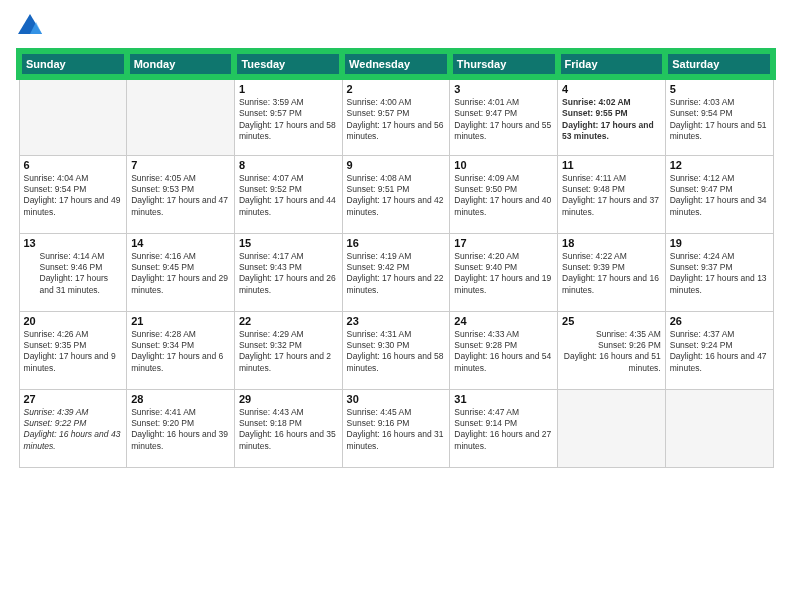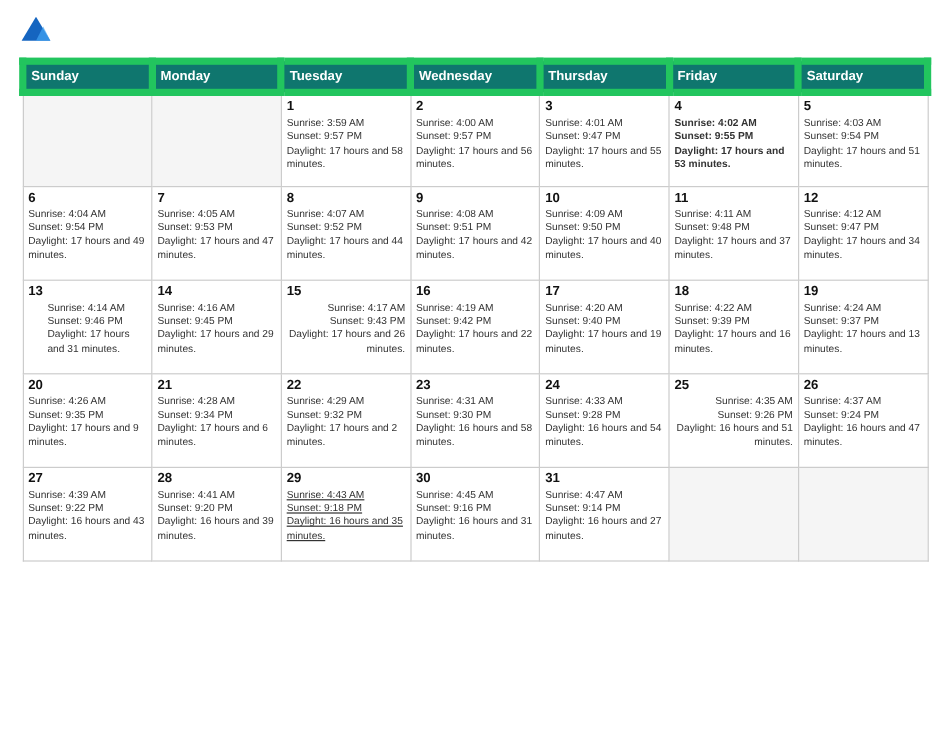--- a/index.html
+++ b/index.html
@@ -209,21 +209,21 @@
 Daylight: 17 hours and 31 minutes.</div>
           </td>
           <td>
             <div class="day-number">14</div>
             <div class="day-info" style="white-space: pre-line;">Sunrise: 4:16 AM
 Sunset: 9:45 PM
 Daylight: 17 hours and 29 minutes.</div>
           </td>
           <td>
             <div class="day-number">15</div>
-            <div class="day-info" style="white-space: pre-line; text-align: right;">Sunrise: 4:17 AM
+            <div class="day-info" style="white-space: pre-line;">Sunrise: 4:17 AM
 Sunset: 9:43 PM
 Daylight: 17 hours and 26 minutes.</div>
           </td>
           <td>
             <div class="day-number">16</div>
             <div class="day-info" style="white-space: pre-line;">Sunrise: 4:19 AM
 Sunset: 9:42 PM
 Daylight: 17 hours and 22 minutes.</div>
           </td>
           <td>
@@ -285,33 +285,33 @@
           <td>
             <div class="day-number">26</div>
             <div class="day-info" style="white-space: pre-line;">Sunrise: 4:37 AM
 Sunset: 9:24 PM
 Daylight: 16 hours and 47 minutes.</div>
           </td>
         </tr>
         <tr>
           <td>
             <div class="day-number">27</div>
-            <div class="day-info" style="white-space: pre-line;">Sunrise: 4:39 AM
+            <div class="day-info" style="white-space: pre-line; font-style: italic;">Sunrise: 4:39 AM
 Sunset: 9:22 PM
 Daylight: 16 hours and 43 minutes.</div>
           </td>
           <td>
             <div class="day-number">28</div>
             <div class="day-info" style="white-space: pre-line;">Sunrise: 4:41 AM
 Sunset: 9:20 PM
 Daylight: 16 hours and 39 minutes.</div>
           </td>
           <td>
             <div class="day-number">29</div>
-            <div class="day-info" style="white-space: pre-line; text-decoration: underline;">Sunrise: 4:43 AM
+            <div class="day-info" style="white-space: pre-line;">Sunrise: 4:43 AM
 Sunset: 9:18 PM
 Daylight: 16 hours and 35 minutes.</div>
           </td>
           <td>
             <div class="day-number">30</div>
             <div class="day-info" style="white-space: pre-line;">Sunrise: 4:45 AM
 Sunset: 9:16 PM
 Daylight: 16 hours and 31 minutes.</div>
           </td>
           <td>

